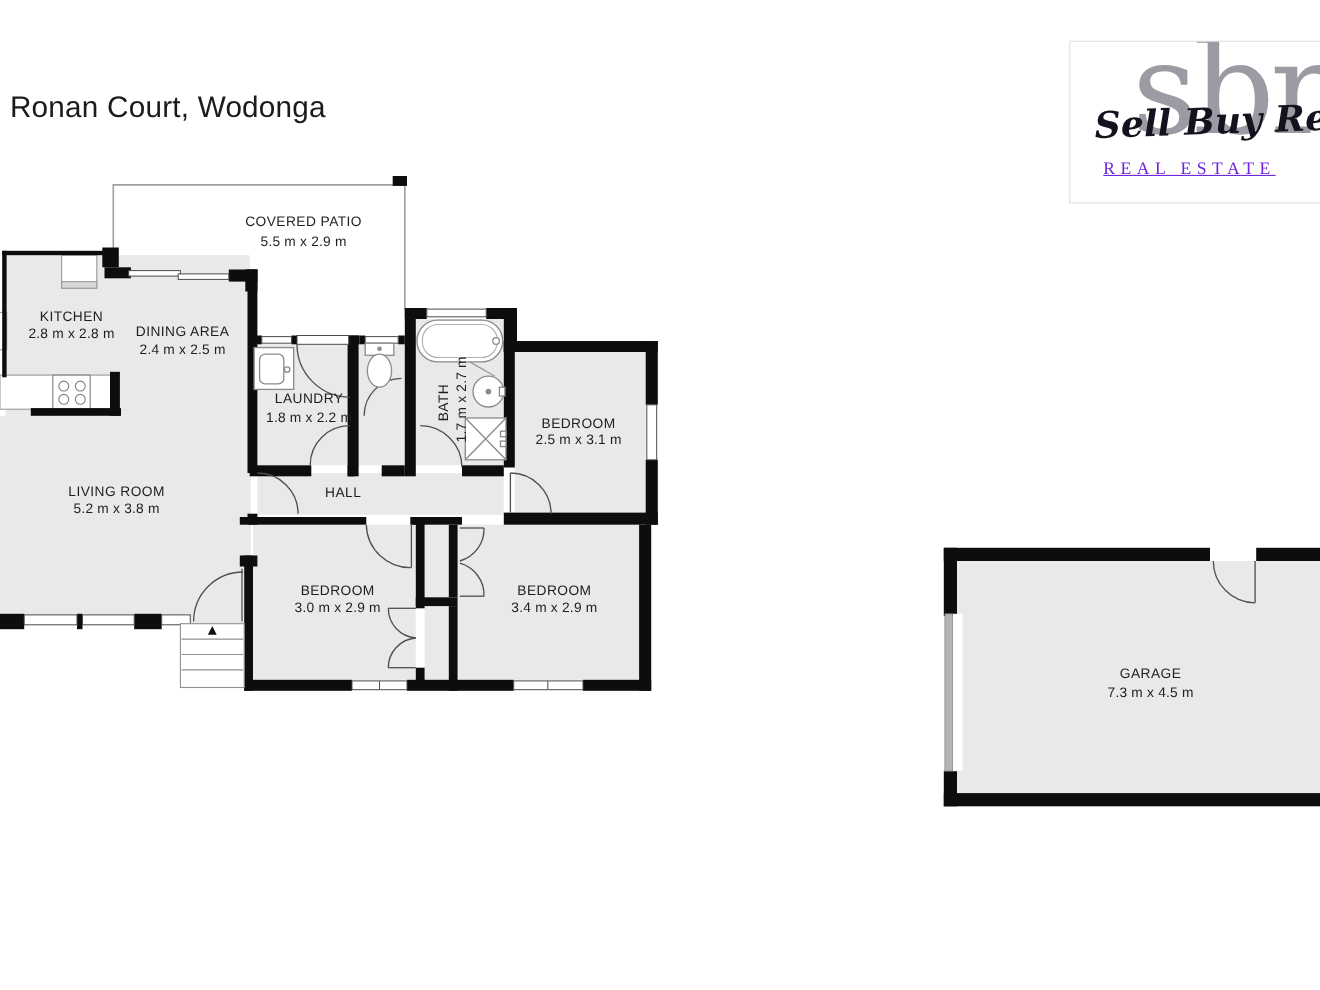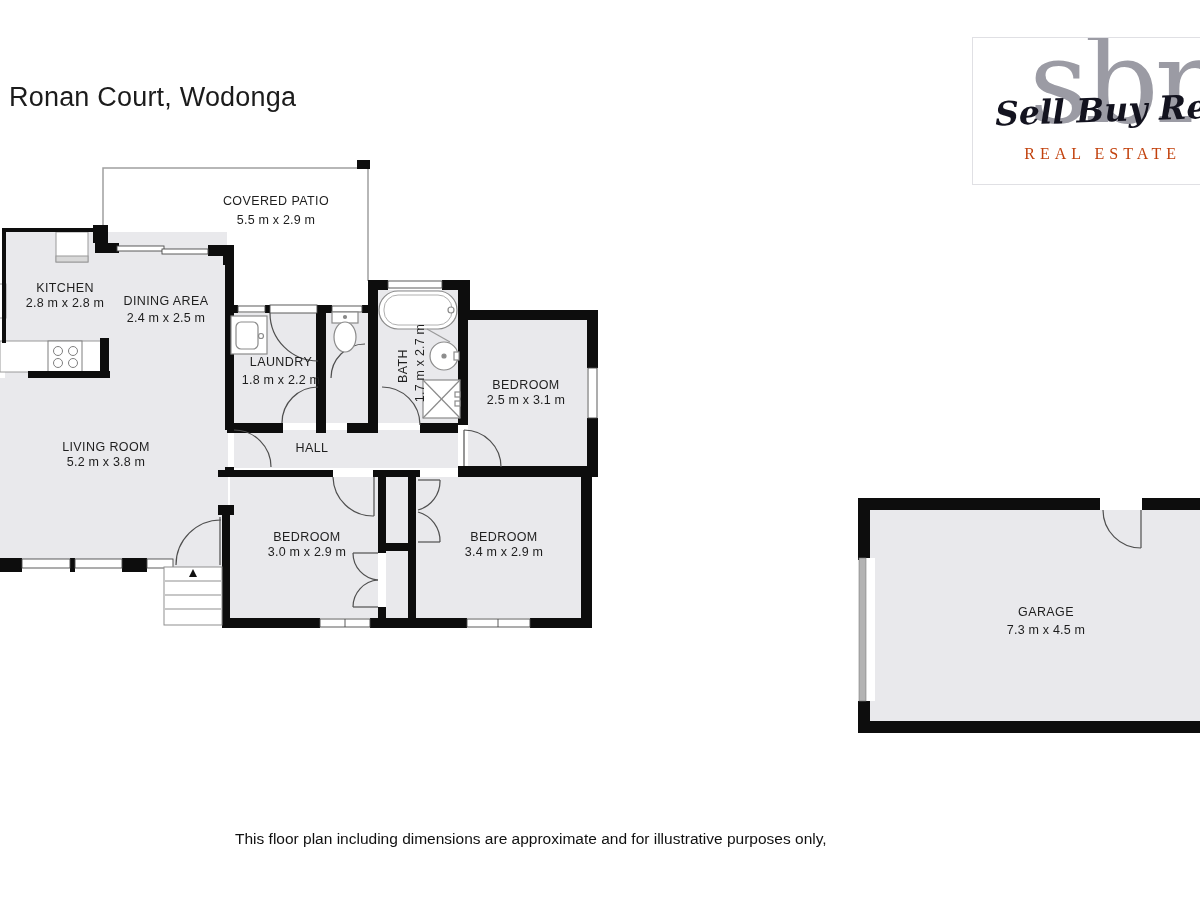--- a/index.html
+++ b/index.html
@@ -11,22 +11,22 @@
   .room-label{font-family:"Liberation Sans",sans-serif;font-size:12.5px;fill:#1e1e1e;letter-spacing:0.4px;}
   .room-dims{font-family:"Liberation Sans",sans-serif;font-size:12.5px;fill:#1e1e1e;letter-spacing:0.2px;}
   #disclaimer{position:absolute;left:235px;top:830px;font-size:15.5px;color:#101010;line-height:18.5px;}
   #logo-box{position:absolute;left:972px;top:37px;width:238px;height:146px;background:#fff;
             border:1px solid #e0e0e4;overflow:hidden;}
   #logo-monogram{position:absolute;left:56px;top:-26px;font-family:"DejaVu Serif","Liberation Serif",serif;
                  font-size:116px;line-height:1.2;color:#9b9ba4;letter-spacing:-4px;}
   #logo-script{position:absolute;left:22px;top:52px;font-family:"DejaVu Serif","Liberation Serif",serif;
                font-style:italic;font-weight:600;font-size:33px;color:#13131f;white-space:nowrap;
                transform:rotate(-2deg);}
-  #logo-subtitle{position:absolute;left:30px;top:107px;width:178px;text-align:right;
-                 font-family:"Liberation Serif",serif;font-size:16px;letter-spacing:5px;color:#c2410c;}
+  #logo-subtitle{position:absolute;left:30px;top:107px;width:178px;text-align:left;
+                 font-family:"Liberation Serif",serif;font-size:16px;letter-spacing:5px;color:#6d28d9;text-decoration:underline;}
 </style>
 </head>
 <body>
 
 <div id="canvas">
 
   <div id="page-title">Ronan Court, Wodonga</div>
 
   <svg id="floorplan" width="1200" height="900" viewBox="0 0 1200 900">
 
@@ -267,16 +267,15 @@
     </g>
   </svg>
 
   <div id="logo-box">
     <div id="logo-monogram">sbr</div>
     <div id="logo-script">Sell Buy Rent</div>
     <div id="logo-subtitle">REAL ESTATE</div>
   </div>
 
   <div id="disclaimer">
-    <div>This floor plan including dimensions are approximate and for illustrative purposes only,</div>
   </div>
 
 </div>
 
 </body></html>

